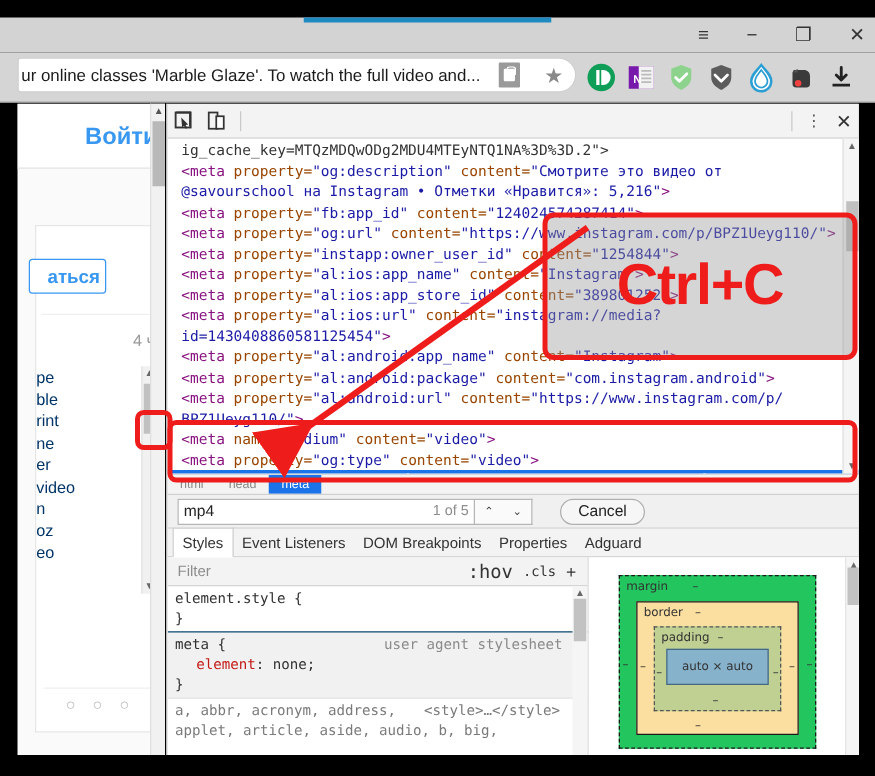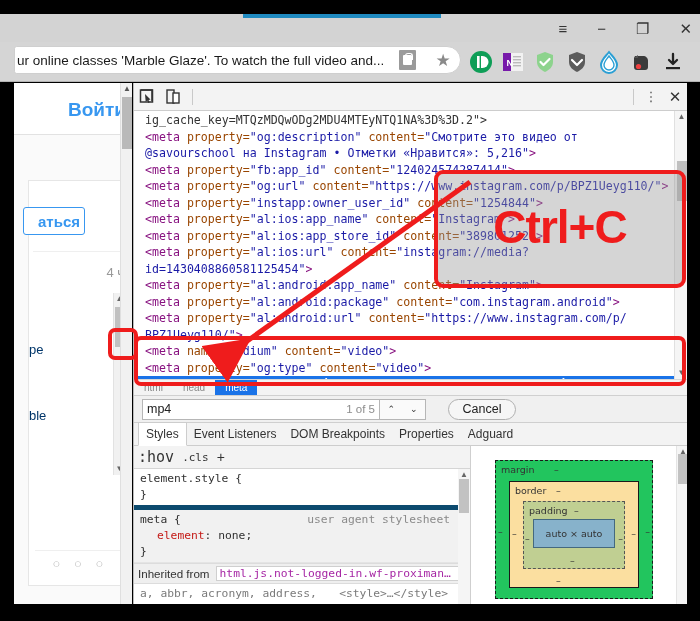--- a/index.html
+++ b/index.html
@@ -94,21 +94,20 @@
   .pg-time {
     position: absolute; right: 8px; top: 84px; color: #999; font-size: 13px;
   }
   .pg-comment-scroll {
     position: absolute; left: 0; top: 112px; right: 0; height: 182px;
     overflow: hidden;
   }
   .pg-comment-scroll .line {
     color: #003569; font-size: 13px; line-height: 17.5px; padding-left: 0px;
     white-space: nowrap;
-    margin-top: 48px;
   }
   .pg-cmt-sb {
     position: absolute; right: 8px; top: 112px; width: 11px; height: 182px;
     background: #f1f1f1; border-left: 1px solid #e2e2e2;
   }
   .pg-cmt-sb .thumb {
     position: absolute; left: 1px; top: 14px; width: 9px; height: 40px; background: #c1c1c1;
   }
   .pg-cmt-sb .arw { position: absolute; left: 0; width: 11px; text-align: center; font-size: 8px; color: #666; }
   .pg-dots {
@@ -234,21 +233,21 @@
   }
   .st-filter { flex: 1; padding-left: 4px; }
   .st-hov { color: #333; font-family: "DejaVu Sans Mono", monospace; font-size: 15px; padding-right: 8px; }
   .st-cls { color: #333; font-family: "DejaVu Sans Mono", monospace; font-size: 11px; padding-right: 8px; }
   .st-plus { color: #333; font-size: 14px; padding-right: 5px; }
   .css-block {
     font-family: "DejaVu Sans Mono", "Liberation Mono", monospace;
     font-size: 11.3px; line-height: 16px; color: #303030; padding: 2px 6px 2px 6px;
     position: relative; white-space: pre;
   }
-  .css-block.alt { background: #f1f1f1; border-top: 5px solid #0c4a6e; border-bottom: 1px solid #e4e4e4; }
+  .css-block.alt { background: #f1f1f1; border-top: 1px solid #0c4a6e; border-bottom: 1px solid #e4e4e4; }
   .css-origin { position: absolute; right: 20px; top: 2px; color: #8a8a8a; }
   .prop { color: #c41a16; padding-left: 17px; }
   .val { color: #303030; }
   .inherited-row {
     background: #efefef; border-top: 1px solid #dcdcdc; border-bottom: 1px solid #dcdcdc;
     font-size: 11.6px; color: #333; padding: 2px 4px; display: flex; align-items: center; gap: 6px;
   }
   .inh-sel {
     font-family: "DejaVu Sans Mono", monospace; font-size: 11.3px; color: #a626a4;
     background: #fff; border: 1px solid #cfcfcf; padding: 0 3px; flex: 1;
@@ -475,33 +474,30 @@
       <div class="st-tab active">Styles</div>
       <div class="st-tab">Event Listeners</div>
       <div class="st-tab">DOM Breakpoints</div>
       <div class="st-tab">Properties</div>
       <div class="st-tab">Adguard</div>
     </div>
 
     <div class="dt-stylesbody">
       <div class="st-left">
         <div class="st-filterrow">
+          <div class="st-filter">Filter</div>
           <div class="st-hov">:hov</div>
           <div class="st-cls">.cls</div>
           <div class="st-plus">+</div>
         </div>
         <div class="css-block"><span>element.style {</span>
 <span>}</span></div>
         <div class="css-block alt"><span>meta {</span><span class="css-origin">user agent stylesheet</span>
 <span class="prop">element</span><span class="val">: none;</span>
 <span>}</span></div>
-        <div class="inherited-row">
-          <span>Inherited from</span>
-          <span class="inh-sel">html.js.not-logged-in.wf-proximan…</span>
-        </div>
         <div class="ua-list"><span>a, abbr, acronym, address,
 applet, article, aside, audio, b, big,</span><span class="ua-src">&lt;style&gt;…&lt;/style&gt;</span></div>
         <div class="st-left-sb">
           <div class="arw" style="top:1px">▲</div>
           <div class="thumb"></div>
         </div>
       </div>
 
       <div class="st-right">
         <div class="boxmodel">

